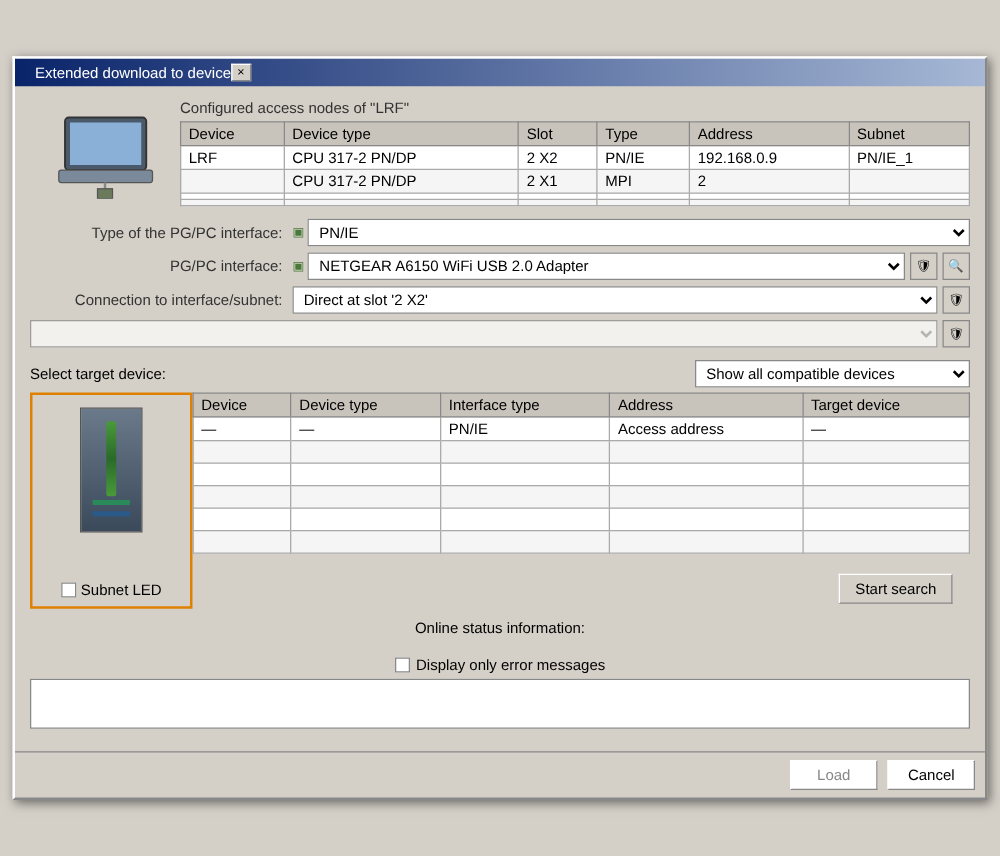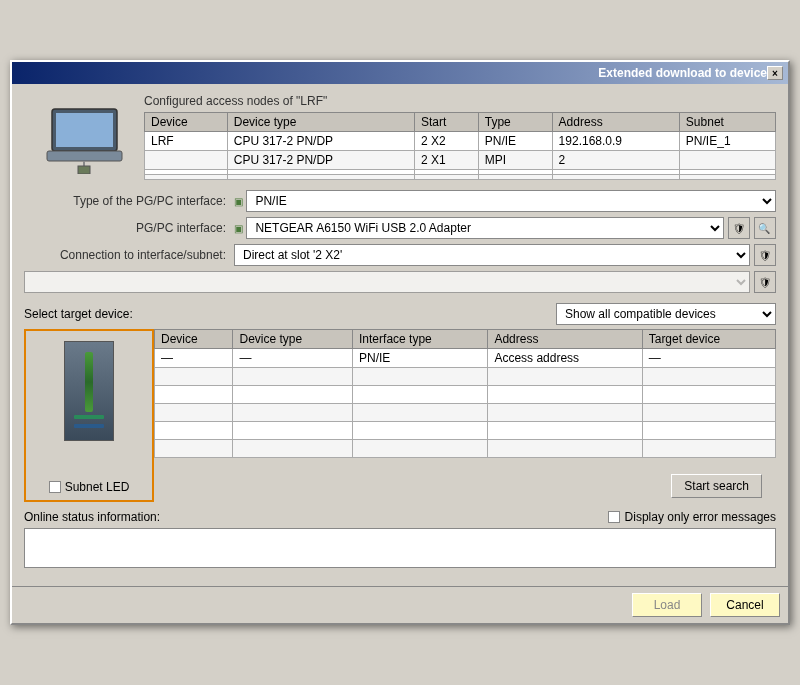--- a/index.html
+++ b/index.html
@@ -18,26 +18,26 @@
       background: #d4d0c8;
       border: 2px solid #888;
       border-top: 2px solid #fff;
       border-left: 2px solid #fff;
       box-shadow: 2px 2px 8px rgba(0,0,0,0.5);
       position: relative;
     }
     .title-bar {
       background: linear-gradient(to right, #0a246a, #a6b8d5);
       color: white;
-      padding: 4px 5px;
-      display: flex;
-      justify-content: flex-end;
-      align-items: center;
-      font-size: 12px;
-      font-weight: bold;
+      padding: 4px 16px;
+      display: flex;
+      justify-content: flex-start;
+      align-items: center;
+      font-size: 12px;
+      font-weight: normal;
     }
     .title-bar-close {
       width: 16px;
       height: 14px;
       background: #d4d0c8;
       border: 1px solid #888;
       border-top-color: #fff;
       border-left-color: #fff;
       display: flex;
       align-items: center;
@@ -212,40 +212,41 @@
       position: relative;
       height: 28px;
       margin-top: 16px;
     }
     .online-status-section {
       margin-top: 8px;
     }
     .online-status-row {
       display: flex;
       align-items: center;
-      gap: 24px;
+      gap: 8px;
       margin-bottom: 4px;
+      flex-direction: column;
     }
     .status-info-area {
       border: 1px solid #888;
       background: #fff;
       height: 40px;
       margin-bottom: 8px;
     }
     .bottom-btns {
       display: flex;
       justify-content: flex-end;
       gap: 8px;
       padding: 6px 8px;
       border-top: 1px solid #888;
     }
     .bottom-btn {
       min-width: 70px;
       height: 24px;
-      background: #fef9c3;
+      background: #ffffff;
       border: 1px solid #888;
       border-top-color: #fff;
       border-left-color: #fff;
       font-size: 12px;
       cursor: pointer;
       color: #000;
       padding: 0 8px;
     }
     .bottom-btn.disabled {
       color: #888;
@@ -280,21 +281,21 @@
         </svg>
       </div>
 
       <div class="configured-section">
         <div class="section-label">Configured access nodes of "LRF"</div>
         <table>
           <thead>
             <tr>
               <th>Device</th>
               <th>Device type</th>
-              <th>Start</th>
+              <th>Slot</th>
               <th>Type</th>
               <th>Address</th>
               <th>Subnet</th>
             </tr>
           </thead>
           <tbody id="configured-tbody">
           <tr>
                 <td>LRF</td>
                 <td>CPU 317-2 PN/DP</td>
                 <td>2 X2</td>

